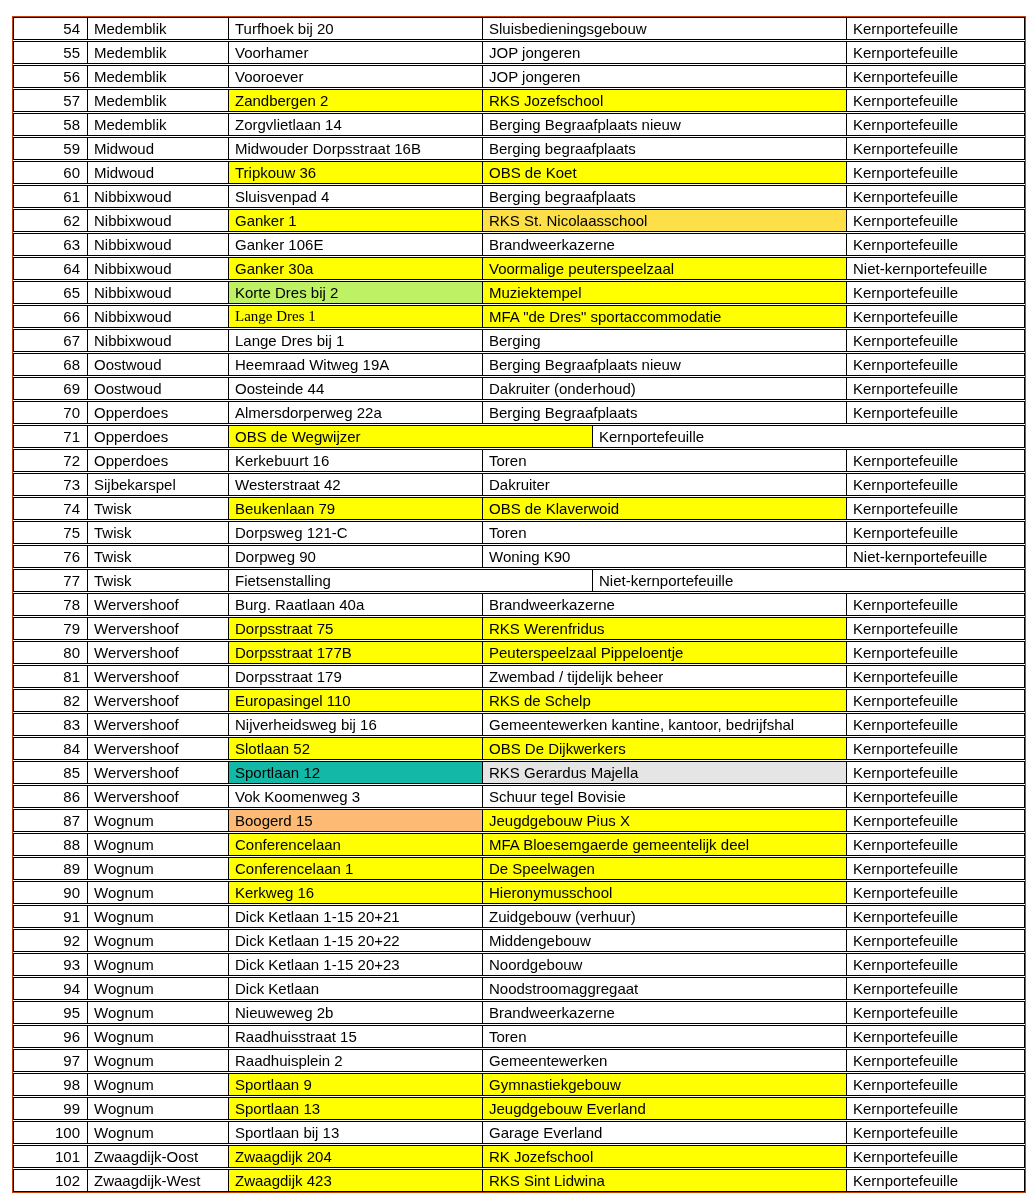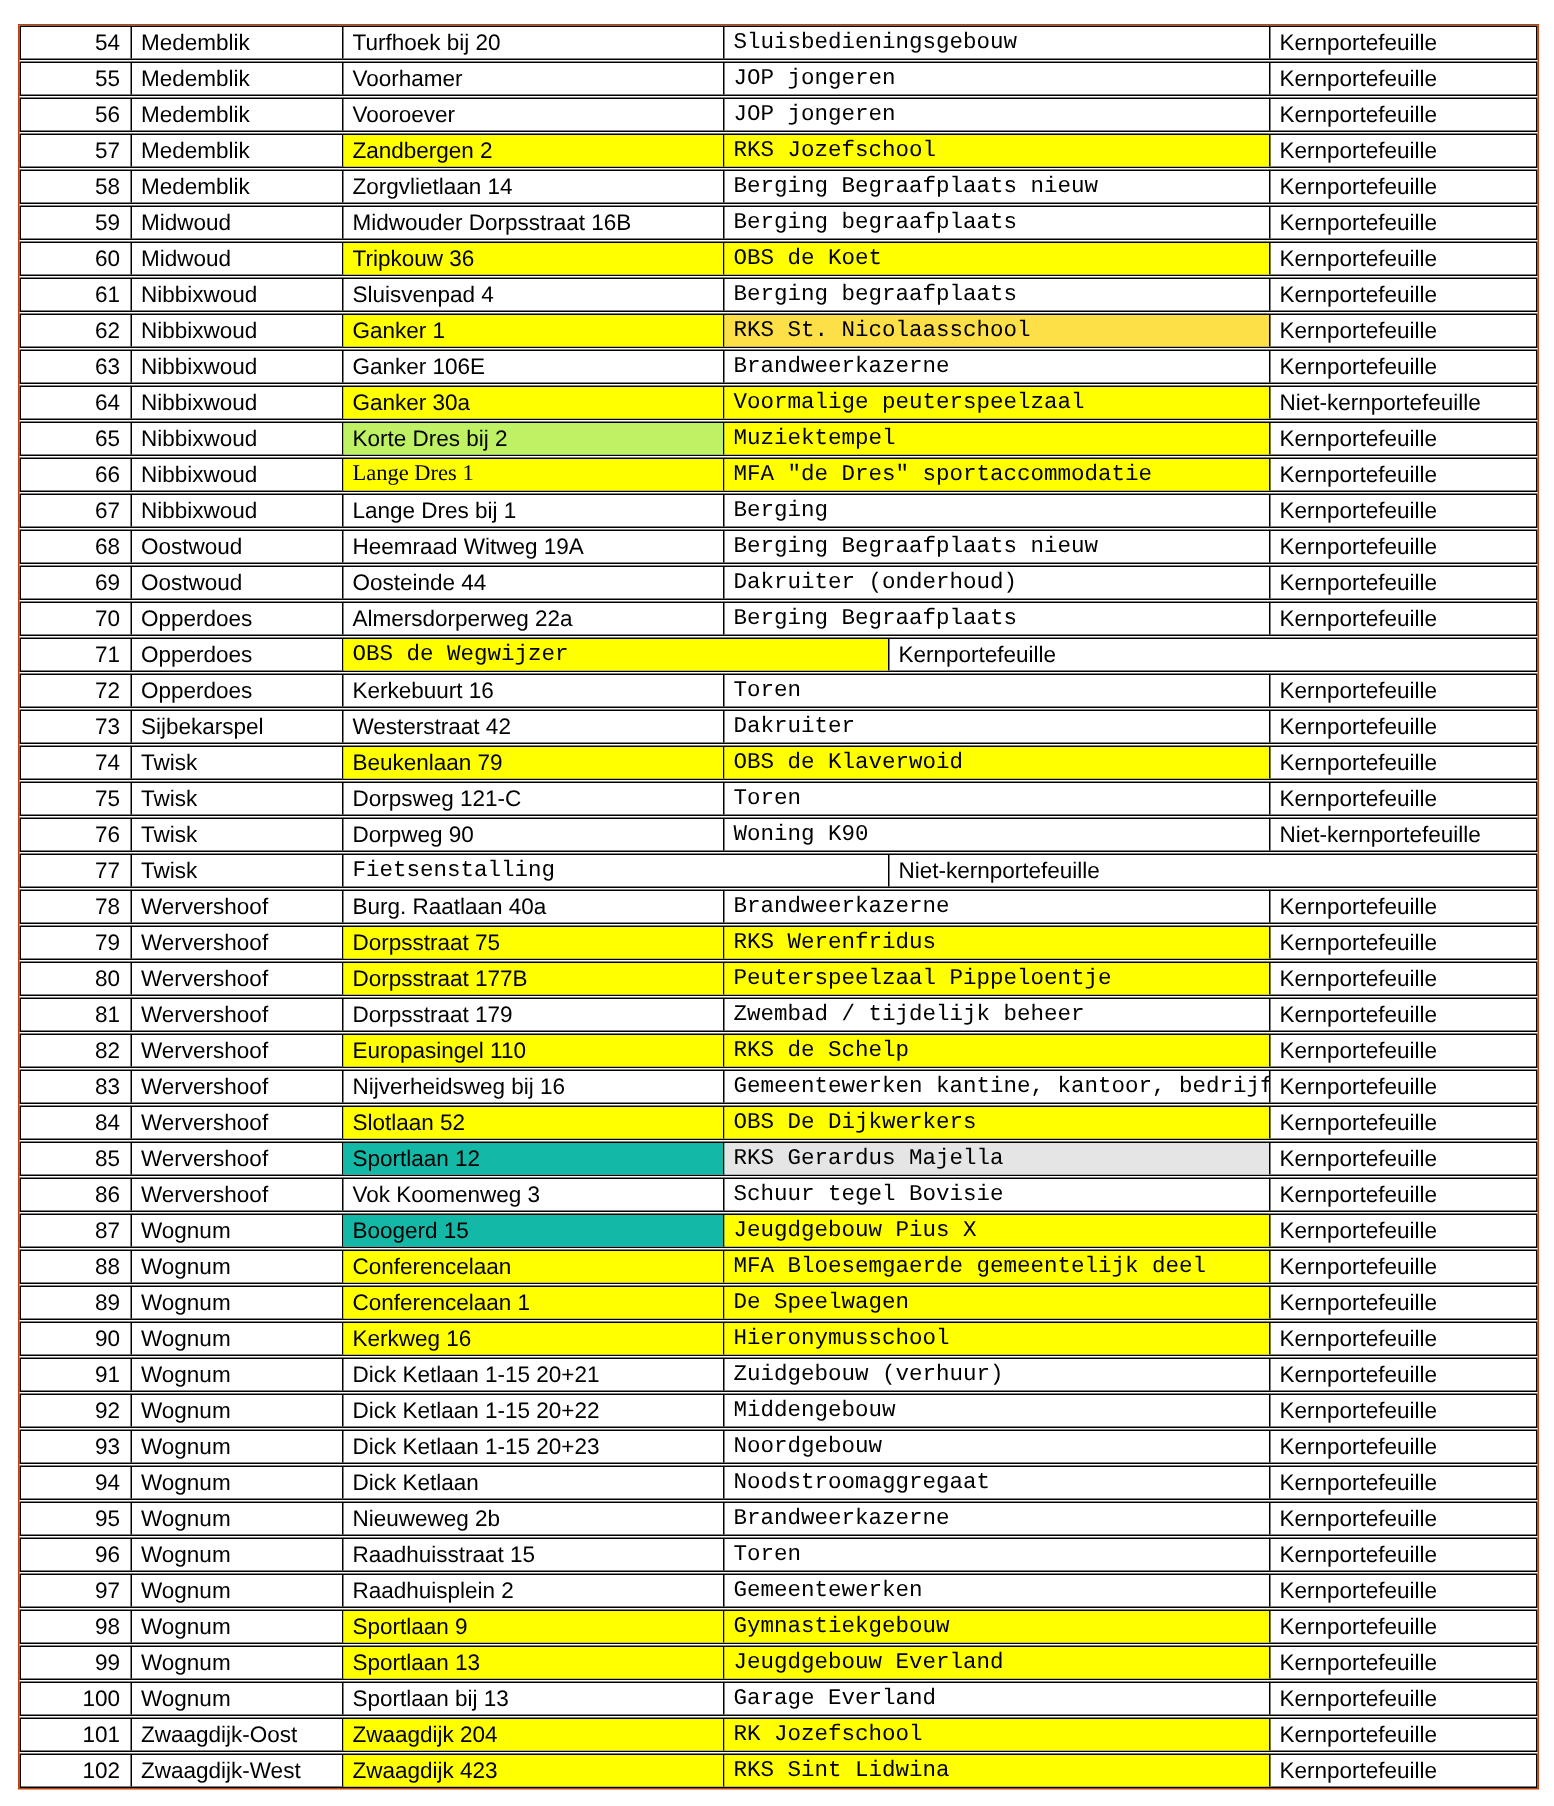--- a/index.html
+++ b/index.html
@@ -43,21 +43,21 @@
     white-space: nowrap;
     overflow: hidden;
   }
   .c-nr {
     width: 74px;
     text-align: right;
     padding-right: 7px;
   }
   .c-place   { width: 141px; }
   .c-addr    { width: 254px; }
-  .c-obj     { width: 364px; font-family: Liberation Mono, monospace; }
+  .c-obj     { width: 364px; }
   .c-port    { flex: 1; border-right: none; }
   .hl        { background: #FFFF00; }
 </style>
 </head>
 <body>
 
 <div class="table-wrap">
 
 <div class="row">
       <div class="cell c-nr">54</div>
@@ -284,21 +284,21 @@
     <div class="row">
       <div class="cell c-nr">86</div>
       <div class="cell c-place">Wervershoof</div>
       <div class="cell c-addr">Vok Koomenweg 3</div>
       <div class="cell c-obj">Schuur tegel Bovisie</div>
       <div class="cell c-port">Kernportefeuille</div>
     </div>
     <div class="row">
       <div class="cell c-nr">87</div>
       <div class="cell c-place">Wognum</div>
-      <div class="cell c-addr hl" style="background: #14b8a6;">Boogerd 15</div>
+      <div class="cell c-addr hl" style="background: #fdba74;">Boogerd 15</div>
       <div class="cell c-obj hl" style="background: rgb(255, 255, 0);">Jeugdgebouw Pius X</div>
       <div class="cell c-port">Kernportefeuille</div>
     </div>
     <div class="row">
       <div class="cell c-nr">88</div>
       <div class="cell c-place">Wognum</div>
       <div class="cell c-addr hl" style="background: rgb(255, 255, 0);">Conferencelaan</div>
       <div class="cell c-obj hl" style="background: rgb(255, 255, 0);">MFA Bloesemgaerde gemeentelijk deel</div>
       <div class="cell c-port">Kernportefeuille</div>
     </div>

